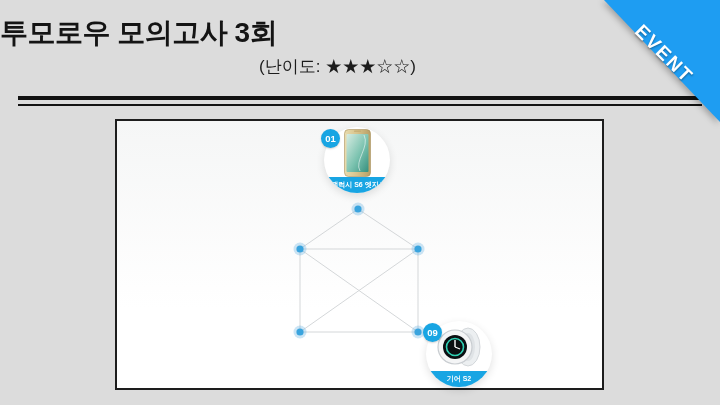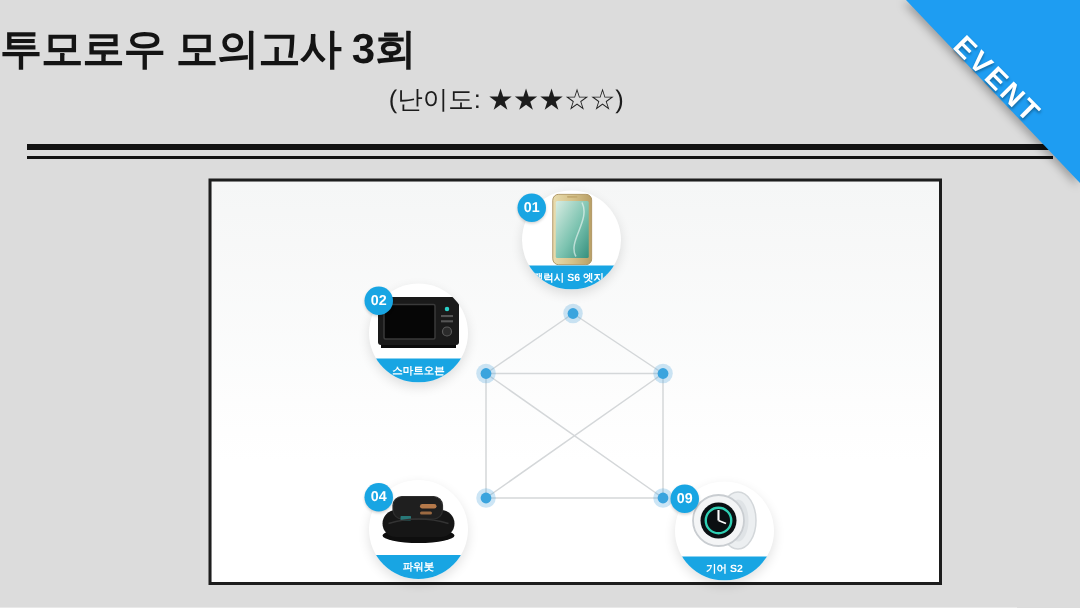--- a/index.html
+++ b/index.html
@@ -12,21 +12,21 @@
   .rule-thick{position:absolute;left:18px;top:96px;width:684px;height:4px;background:#121212;}
   .rule-thin{position:absolute;left:18px;top:104px;width:684px;height:2px;background:#121212;}
   .ribbon-wrap{position:absolute;left:0;top:0;width:720px;height:405px;pointer-events:none;
          filter:drop-shadow(-2px 2px 3px rgba(0,0,0,.28));z-index:50;}
   .ribbon{position:absolute;left:0;top:0;width:720px;height:405px;background:#1e9df2;
          clip-path:polygon(604px 0px,720px 0px,720px 122px);}
   .ribbon-label{position:absolute;left:664px;top:54px;transform:translate(-50%,-50%) rotate(45deg);
          color:#ffffff;font-weight:800;font-size:19px;letter-spacing:2px;
          text-shadow:1px 1px 2px rgba(0,0,0,.35);z-index:51;}
   .board{position:absolute;left:115px;top:119px;width:489px;height:271px;box-sizing:border-box;
-         border:2px solid #1d1d1d;background:linear-gradient(180deg,#f5f6f6,#ffffff 70%);margin-left:24px;}
+         border:2px solid #1d1d1d;background:linear-gradient(180deg,#f5f6f6,#ffffff 70%);}
   .graph-svg{position:absolute;left:0;top:0;}
   .product{position:absolute;width:66px;height:66px;}
   #product-1{left:207px;top:6px;}
   #product-2{left:105px;top:68px;}
   #product-3{left:308px;top:68px;}
   #product-4{left:105px;top:199px;}
   #product-5{left:309px;top:200px;}
   .pcircle{position:absolute;left:0;top:0;width:66px;height:66px;border-radius:50%;
          background:#ffffff;box-shadow:0 3px 8px rgba(0,0,0,.12);overflow:hidden;}
   .pimg{position:absolute;left:0;top:0;width:66px;height:52px;display:flex;
@@ -96,56 +96,22 @@
             <rect x="0.5" y="0.5" width="26" height="47" rx="4" fill="url(#gold)" stroke="#a9905c" stroke-width="0.6"></rect>
             <rect x="2.5" y="5" width="22" height="38" rx="1" fill="url(#scr)"></rect>
             <path d="M20,6 C26,18 10,32 16,42" stroke="#ffffff" stroke-width="1" fill="none" opacity="0.55"></path>
             <rect x="10" y="1.6" width="7" height="1.2" rx="0.6" fill="#c3ab72"></rect>
           </svg>
         </div>
         <div class="pill">갤럭시 S6 엣지+</div>
       </div>
     </div>
 
-    <div class="product" id="product-2">
-      <div class="pbadge">02</div>
-      <div class="pcircle">
-        <div class="pimg">
-          <svg width="54" height="36" viewBox="0 0 54 36">
-            <rect x="0" y="1" width="54" height="32" rx="2" fill="#1a1a1a"></rect>
-            <rect x="4" y="6" width="34" height="23" rx="1" fill="#060606" stroke="#3a3a3a" stroke-width="1"></rect>
-            <circle cx="46" cy="9" r="1.5" fill="#2ad0c8"></circle>
-            <rect x="42" y="13" width="8" height="1.4" fill="#555555"></rect>
-            <rect x="42" y="16.5" width="8" height="1.4" fill="#555555"></rect>
-            <circle cx="46" cy="24" r="3" fill="#2b2b2b" stroke="#5a5a5a" stroke-width="0.8"></circle>
-            <rect x="2" y="33" width="50" height="2" fill="#0b0b0b"></rect>
-          </svg>
-        </div>
-        <div class="pill">스마트오븐</div>
-      </div>
-    </div>
 
 
-    <div class="product" id="product-4">
-      <div class="pbadge">04</div>
-      <div class="pcircle">
-        <div class="pimg">
-          <svg width="52" height="34" viewBox="0 0 52 34">
-            <ellipse cx="26" cy="28" rx="24" ry="5" fill="#0e0e0e"></ellipse>
-            <rect x="2" y="11" width="48" height="18" rx="9" fill="#161616"></rect>
-            <rect x="9" y="2" width="33" height="15" rx="6" fill="#1f1f1f" stroke="#2e2e2e" stroke-width="0.8"></rect>
-            <rect x="27" y="7" width="11" height="3" rx="1.5" fill="#b5794a"></rect>
-            <rect x="27" y="12" width="8" height="2" rx="1" fill="#9c6a42"></rect>
-            <rect x="14" y="15" width="7" height="3" rx="0.5" fill="#2a8f8f" opacity="0.8"></rect>
-            <path d="M6,20 q20,-6 40,0" stroke="#333333" stroke-width="1" fill="none"></path>
-          </svg>
-        </div>
-        <div class="pill">파워봇</div>
-      </div>
-    </div>
 
     <div class="product" id="product-5">
       <div class="pbadge">09</div>
       <div class="pcircle">
         <div class="pimg">
           <svg width="46" height="44" viewBox="0 0 46 44">
             <ellipse cx="32" cy="22" rx="12" ry="19" fill="#eceff1" stroke="#d3d7da" stroke-width="1"></ellipse>
             <ellipse cx="32" cy="22" rx="7" ry="14" fill="#dfe3e6"></ellipse>
             <circle cx="19" cy="22" r="17" fill="#f4f5f6" stroke="#c9cdd1" stroke-width="1.2"></circle>
             <circle cx="19" cy="22" r="12" fill="#0b0f12"></circle>

